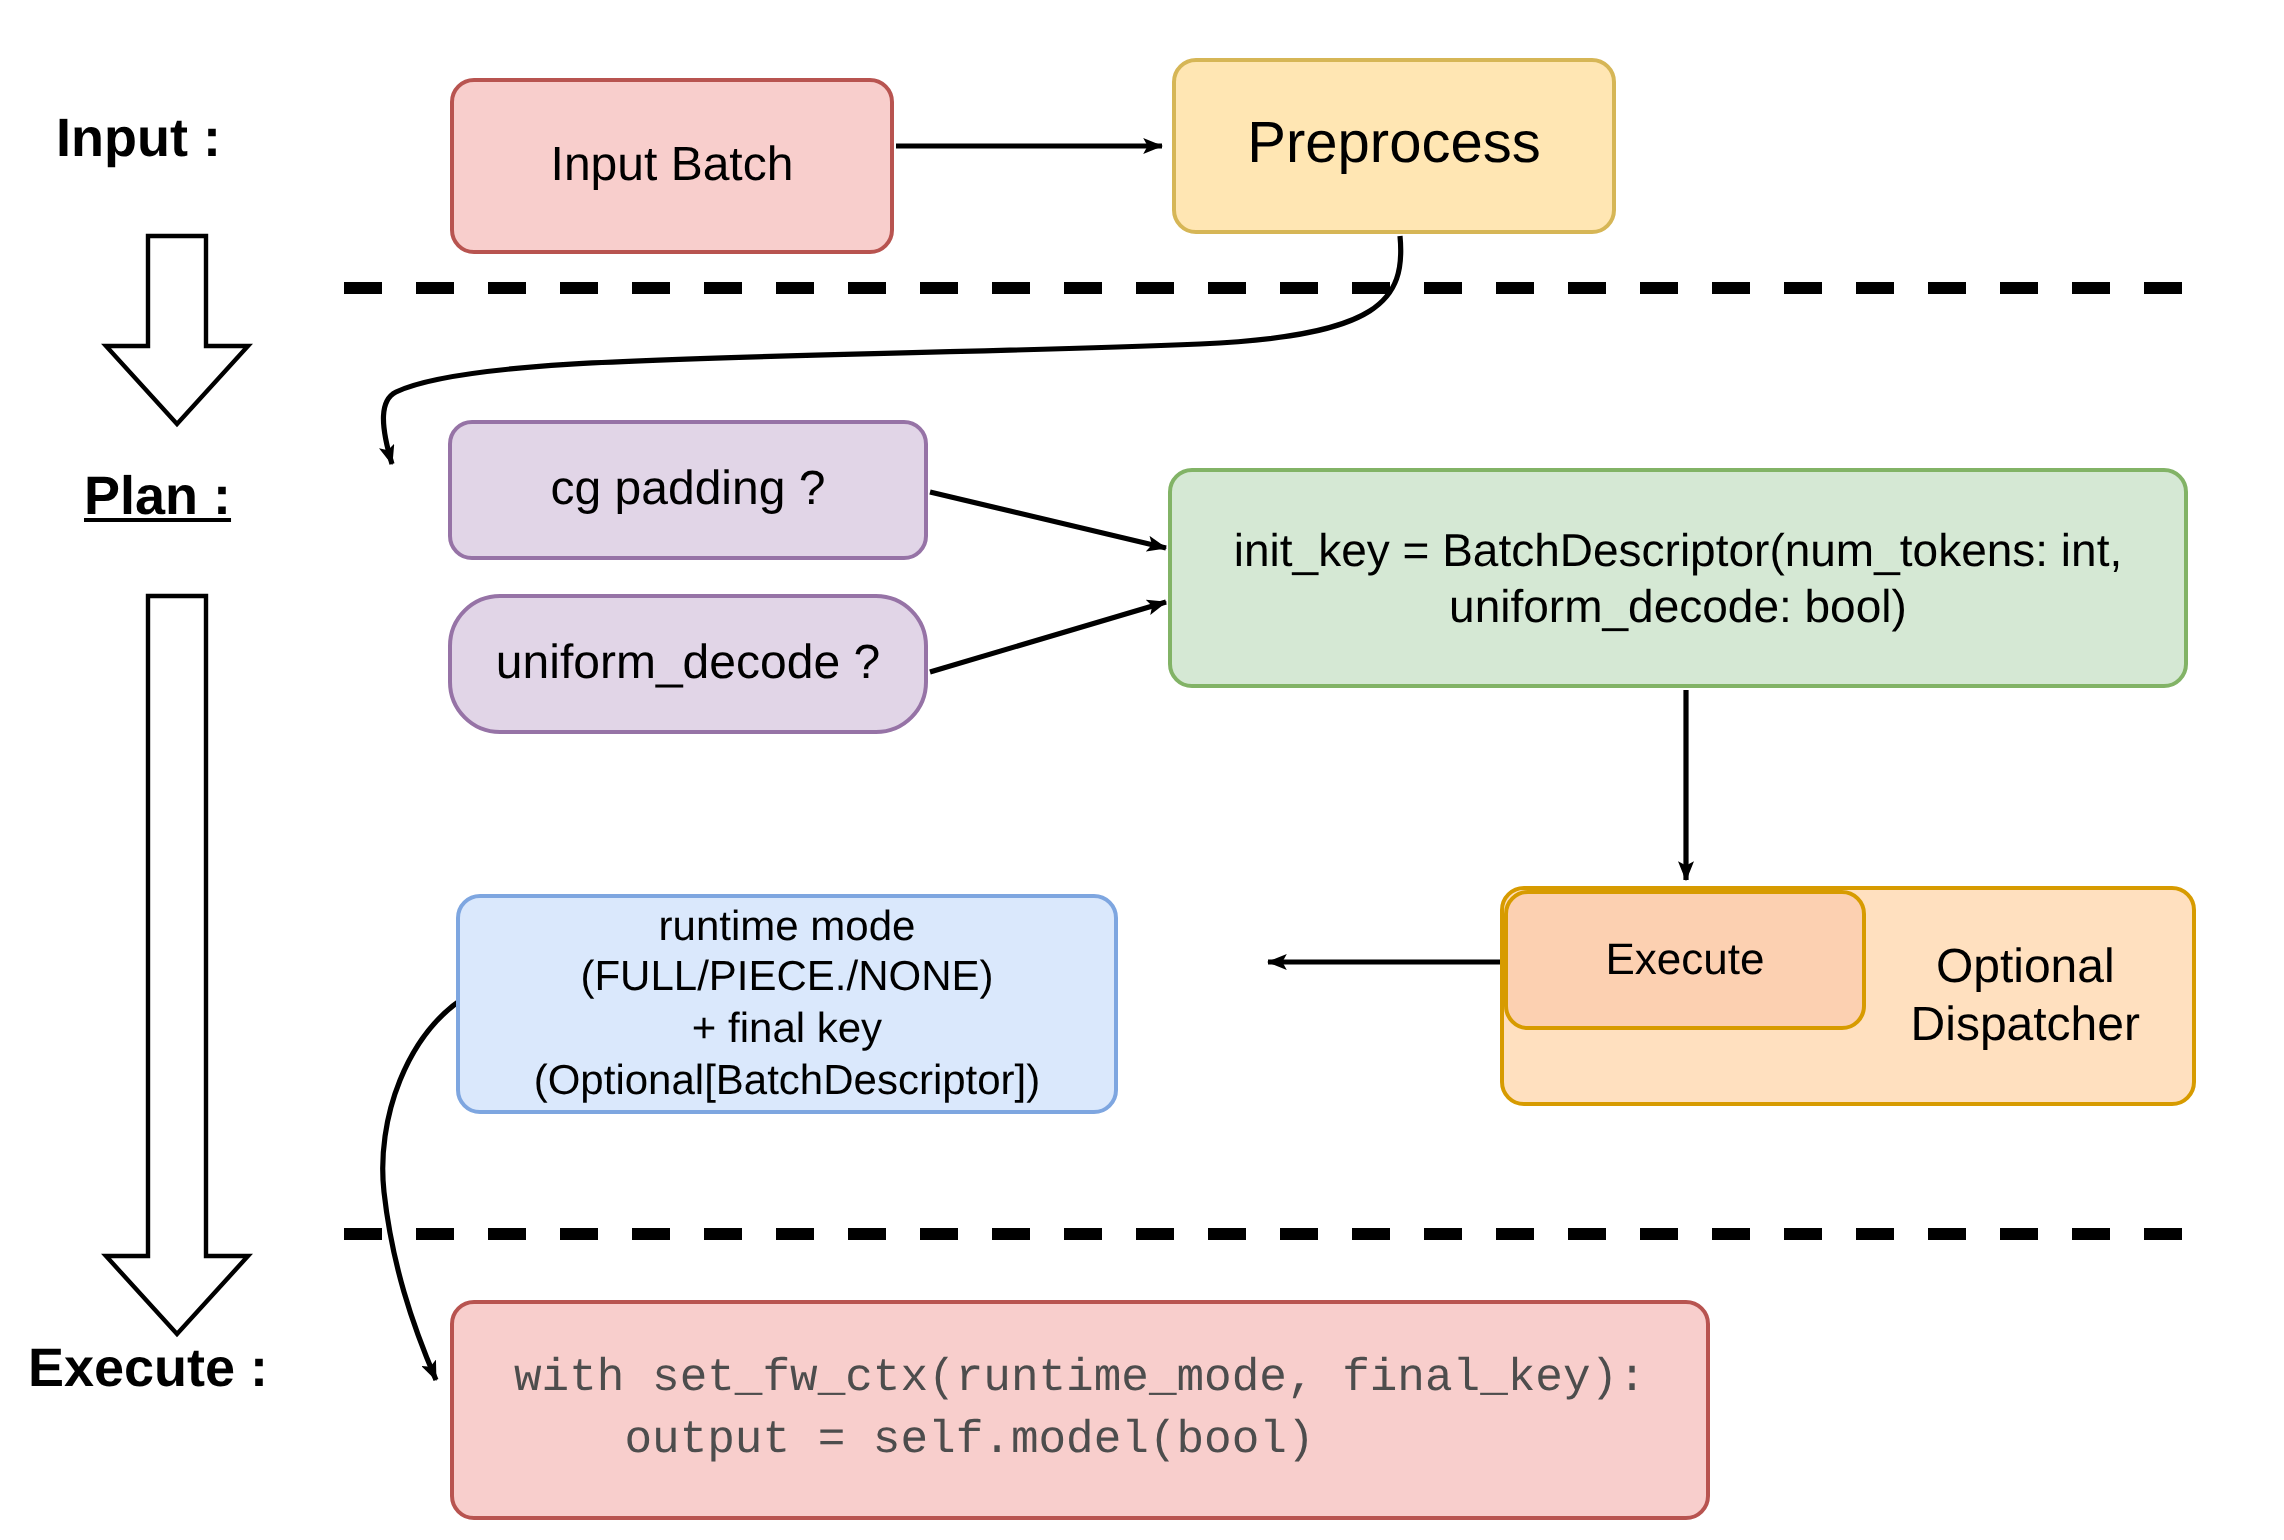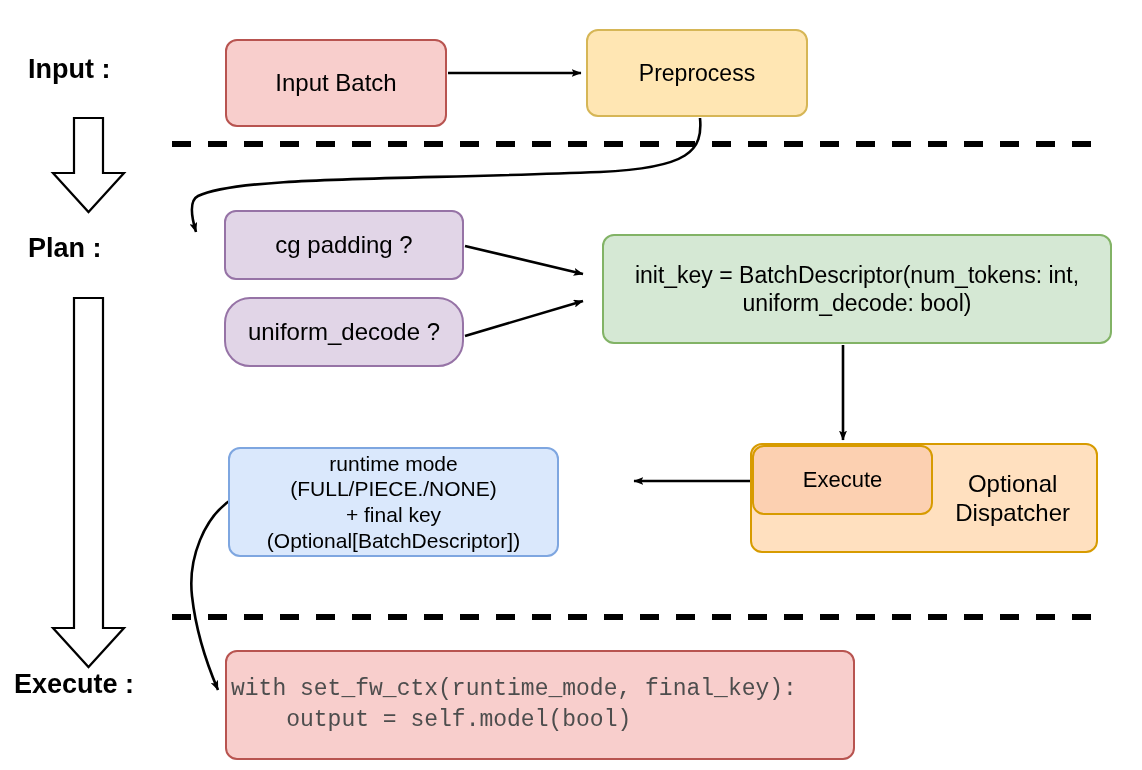--- a/index.html
+++ b/index.html
@@ -46,38 +46,38 @@
     font-size: 27px;
     color: #000000;
     white-space: nowrap;
   }
   .code-node {
     font-family: "Liberation Mono", monospace;
     font-size: 23px;
     justify-content: flex-start;
     text-align: left;
     white-space: pre;
-    padding-left: 4px;
+    padding-left: 30px;
     line-height: 1.35;
     color: #4d4d4d;
   }
   
   #node-input-batch   { left:225px; top:29px;  width:222px; height:88px;  font-size:24px;margin-top:10px; }
-  #node-preprocess    { left:586px; top:29px;  width:222px; height:88px;  font-size:23px; }
+  #node-preprocess    { left:586px; top:29px;  width:222px; height:88px;  font-size:29px; }
   #node-cg-padding    { left:224px; top:210px; width:240px; height:70px;  font-size:24px; }
   #node-uniform-dec   { left:224px; top:297px; width:240px; height:70px;  font-size:24px;border-radius:26px; }
-  #node-init-key      { left:602px; top:234px; width:510px; height:110px; font-size:23px; padding:0 12px; }
+  #node-init-key      { left:584px; top:234px; width:510px; height:110px; font-size:23px; padding:0 12px; }
   #node-cudagraph     { left:750px; top:443px; width:348px; height:110px; font-size:24px;
                         justify-content:flex-end; padding-right:26px; }
   #node-dispatch      { left:752px; top:445px; width:181px; height:70px;  font-size:22px; }
   #node-runtime-mode  { left:228px; top:447px; width:331px; height:110px; font-size:21px; padding:0 10px; }
   #node-exec-code     { left:225px; top:650px; width:630px; height:110px; }
 
   #label-input   { left:28px;  top:54px; }
-  #label-plan    { left:28px;  top:233px; }
+  #label-plan    { left:42px;  top:233px;text-decoration:underline; }
   #label-execute { left:14px;  top:669px; }
 </style>
 </head>
 <body style="background: rgb(255, 255, 255);">
 
 <div id="canvas">
 
   <svg class="svg-layer" viewBox="0 0 1142 770">
     <defs>
       <marker id="arrowhead" markerWidth="10" markerHeight="8" refX="9.4" refY="4" orient="auto" markerUnits="userSpaceOnUse">

